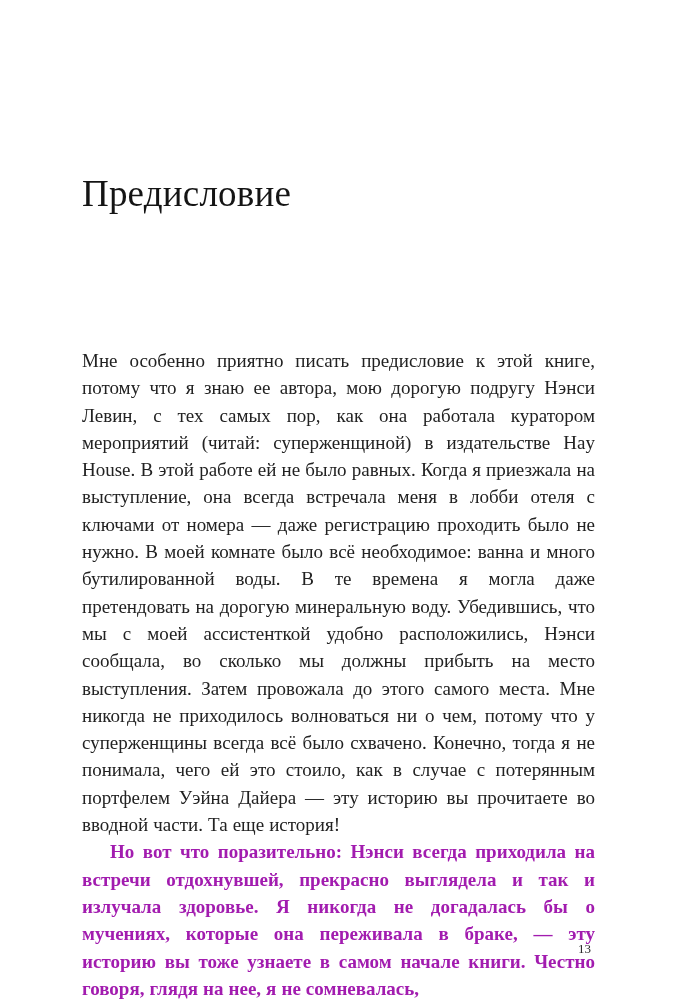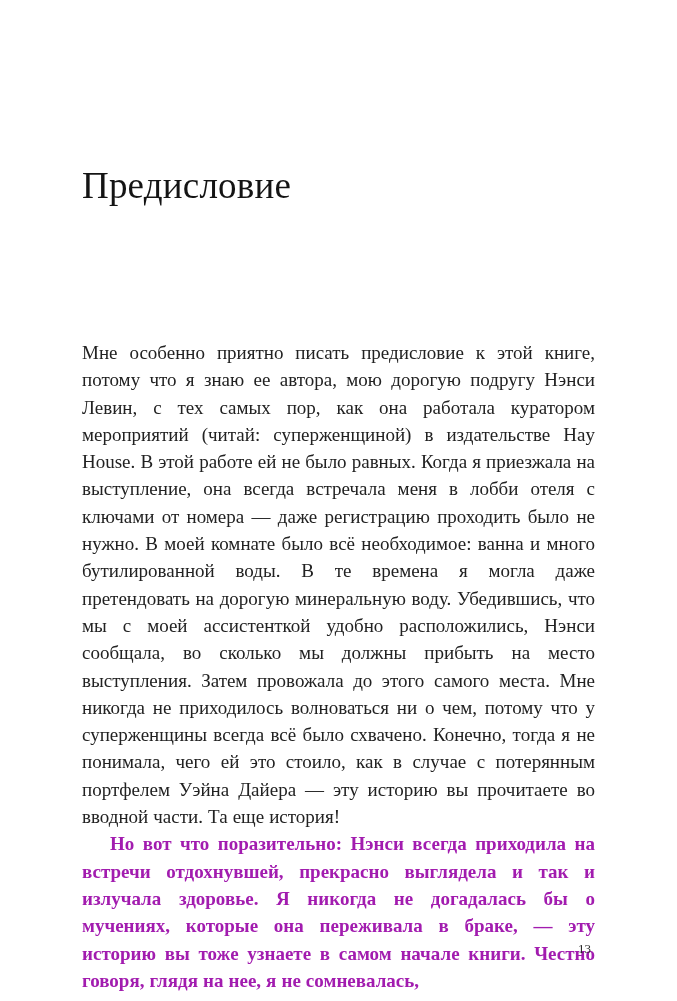--- a/index.html
+++ b/index.html
@@ -13,21 +13,21 @@
     margin: 0 auto;
     background: #ffffff;
     color: #1c1c1c;
     overflow: hidden;
   }
 
   .content {
     position: absolute;
     left: 82px;
     right: 82px;
-    top: 8px;
+    top: 16px;
   }
 
   .chapter-title {
     margin-top: 156px;
     font-size: 37px;
     font-weight: 400;
     letter-spacing: 0.2px;
     color: #141414;
     font-family: "Liberation Serif", "DejaVu Serif", serif;
   }

